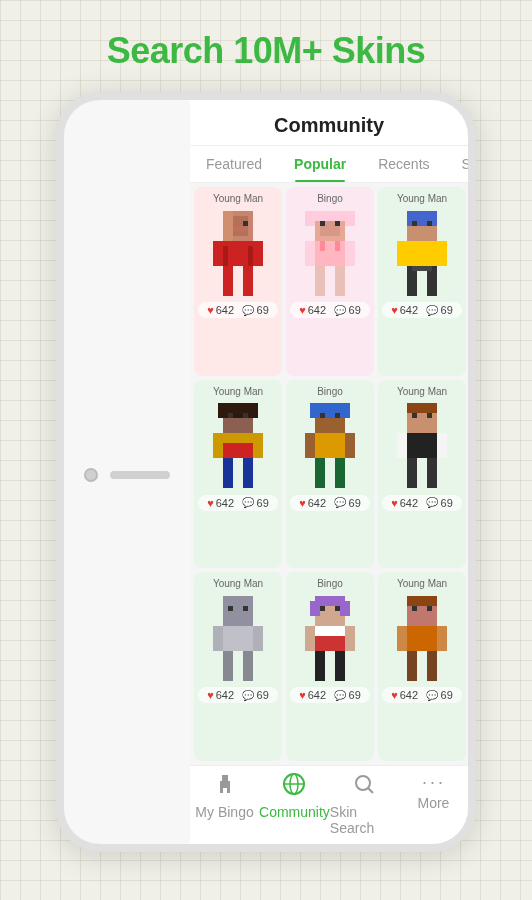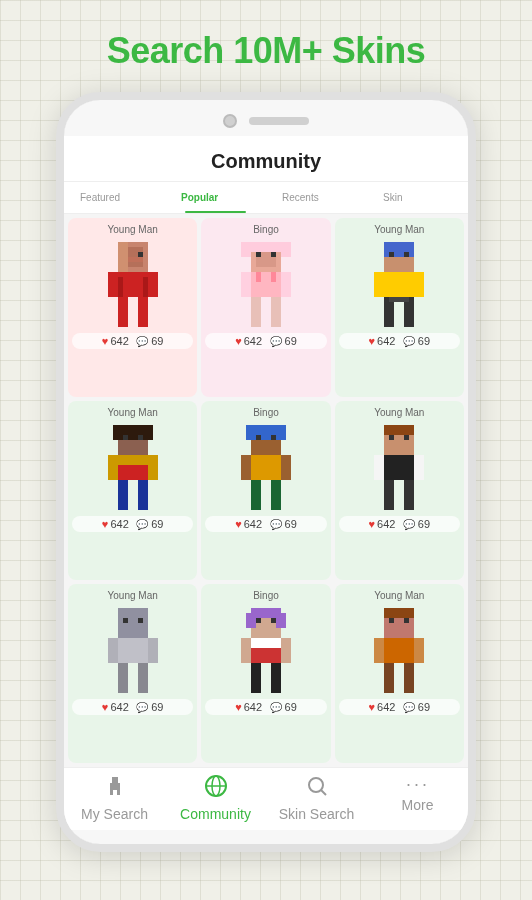--- a/index.html
+++ b/index.html
@@ -32,21 +32,20 @@
     .phone-frame {
       width: 420px;
       height: 760px;
       background: #f7f7f7;
       border-radius: 44px;
       border: 8px solid #e0e0e0;
       box-shadow: 0 4px 30px rgba(0,0,0,0.15), inset 0 0 0 2px #d0d0d0;
       position: relative;
       overflow: hidden;
       display: flex;
-      flex-direction: column;
     }
 
     .phone-top-bar {
       display: flex;
       justify-content: center;
       align-items: center;
       padding: 14px 20px 8px;
       background: #f7f7f7;
       flex-shrink: 0;
     }
@@ -89,21 +88,21 @@
     .tabs {
       display: flex;
       border-bottom: 1px solid #eee;
       background: #fff;
     }
 
     .tab {
       flex: 1;
       text-align: left;
       padding: 10px 16px;
-      font-size: 10px;
+      font-size: 14px;
       color: #999;
       cursor: pointer;
       position: relative;
     }
 
     .tab.active {
       color: #3cb843;
       font-weight: 600;
     }
 
@@ -521,21 +520,21 @@
     <div class="bottom-nav">
       <div class="nav-item">
         <span class="nav-icon">
           <svg width="24" height="24" viewBox="0 0 24 24" fill="none" xmlns="http://www.w3.org/2000/svg">
             <rect x="9" y="3" width="6" height="6" fill="#999"></rect>
             <rect x="7" y="9" width="10" height="7" fill="#999"></rect>
             <rect x="7" y="16" width="3" height="5" fill="#999"></rect>
             <rect x="14" y="16" width="3" height="5" fill="#999"></rect>
           </svg>
         </span>
-        <span class="nav-label">My Search</span>
+        <span class="nav-label">My Bingo</span>
       </div>
       <div class="nav-item">
         <span class="nav-icon active-nav">
           <svg width="24" height="24" viewBox="0 0 24 24" fill="none" xmlns="http://www.w3.org/2000/svg">
             <circle cx="12" cy="12" r="10" stroke="#3cb843" stroke-width="2" fill="none"></circle>
             <ellipse cx="12" cy="12" rx="4" ry="10" stroke="#3cb843" stroke-width="1.5" fill="none"></ellipse>
             <line x1="2" y1="12" x2="22" y2="12" stroke="#3cb843" stroke-width="1.5"></line>
           </svg>
         </span>
         <span class="nav-label active-nav">Community</span>

